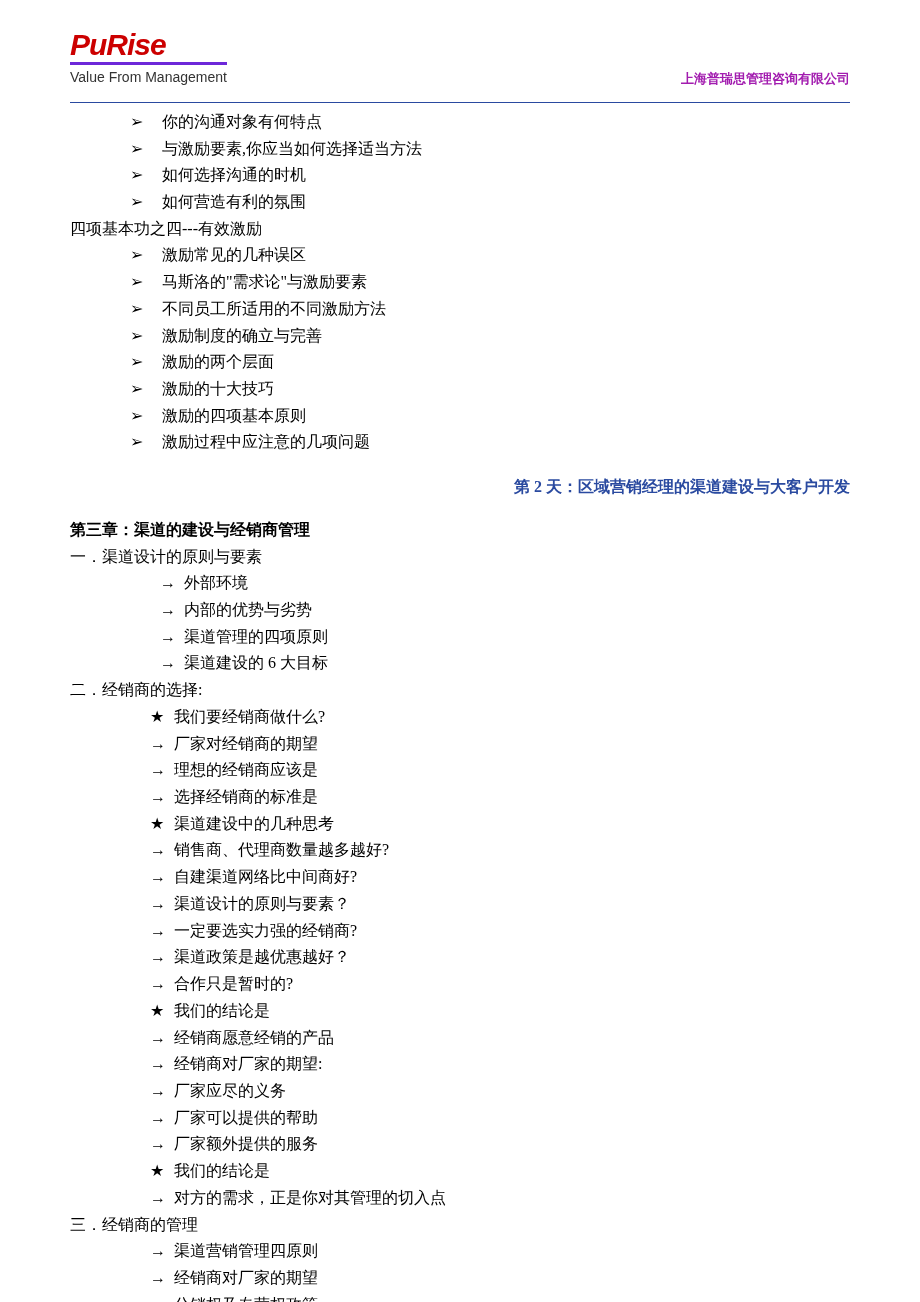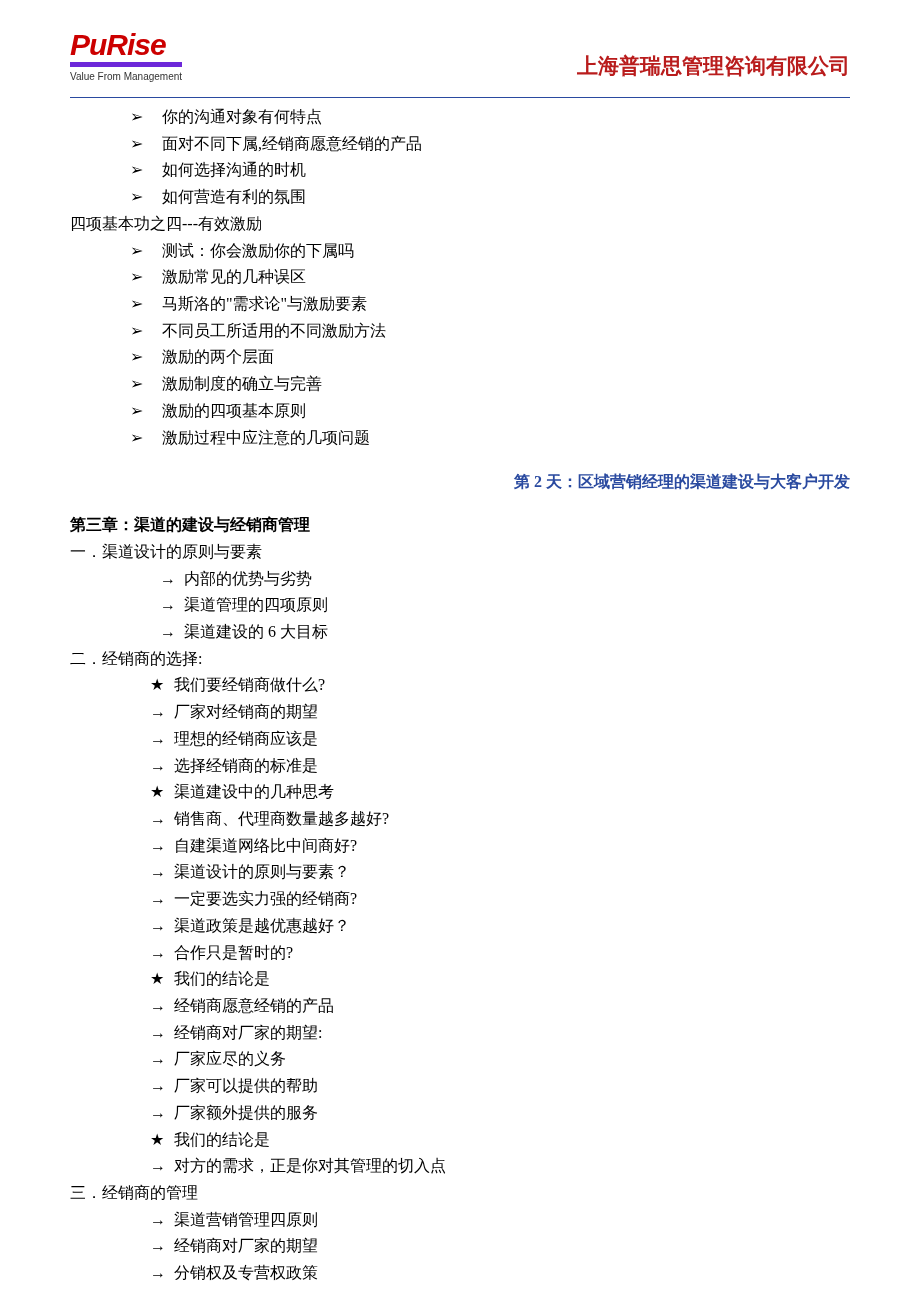--- a/index.html
+++ b/index.html
@@ -31,30 +31,30 @@
       font-family: Arial, sans-serif;
       font-weight: 900;
       font-size: 30px;
       color: #cc0000;
       font-style: italic;
       letter-spacing: -1px;
       line-height: 1;
     }
     .logo-tagline {
       font-family: Arial, sans-serif;
-      font-size: 10px;
+      font-size: 14px;
       color: #333;
-      border-top: 5px solid #6d28d9;
+      border-top: 3px solid #6d28d9;
       padding-top: 1px;
       margin-top: 2px;
     }
     .company {
       font-family: "KaiTi", "楷体", serif;
-      font-size: 21px;
-      color: #b91c1c;
+      font-size: 13px;
+      color: #a21caf;
       font-weight: bold;
     }
     .content {
       font-size: 16px;
       line-height: 1.67;
     }
     .bullet-line {
       padding-left: 60px;
     }
     .bullet-mark {
@@ -96,39 +96,40 @@
   <div class="logo">
     <div class="logo-text">PuRise</div>
     <div class="logo-tagline">Value From Management</div>
   </div>
   <div class="company">上海普瑞思管理咨询有限公司</div>
 </div>
 
 <div class="content">
 
   <div class="bullet-line"><span class="bullet-mark">➢</span><span>你的沟通对象有何特点</span></div>
-  <div class="bullet-line"><span class="bullet-mark">➢</span><span>面对不同下属,经销商愿意经销的产品</span></div>
+  <div class="bullet-line"><span class="bullet-mark">➢</span><span>与激励要素,你应当如何选择适当方法</span></div>
   <div class="bullet-line"><span class="bullet-mark">➢</span><span>如何选择沟通的时机</span></div>
   <div class="bullet-line"><span class="bullet-mark">➢</span><span>如何营造有利的氛围</span></div>
 
   <div class="plain-line">四项基本功之四---有效激励</div>
 
-  <div class="bullet-line"><span class="bullet-mark">➢</span><span>测试：你会激励你的下属吗</span></div>
   <div class="bullet-line"><span class="bullet-mark">➢</span><span>激励常见的几种误区</span></div>
   <div class="bullet-line"><span class="bullet-mark">➢</span><span>马斯洛的"需求论"与激励要素</span></div>
   <div class="bullet-line"><span class="bullet-mark">➢</span><span>不同员工所适用的不同激励方法</span></div>
+  <div class="bullet-line"><span class="bullet-mark">➢</span><span>激励制度的确立与完善</span></div>
   <div class="bullet-line"><span class="bullet-mark">➢</span><span>激励的两个层面</span></div>
-  <div class="bullet-line"><span class="bullet-mark">➢</span><span>激励制度的确立与完善</span></div>
+  <div class="bullet-line"><span class="bullet-mark">➢</span><span>激励的十大技巧</span></div>
   <div class="bullet-line"><span class="bullet-mark">➢</span><span>激励的四项基本原则</span></div>
   <div class="bullet-line"><span class="bullet-mark">➢</span><span>激励过程中应注意的几项问题</span></div>
 
   <div class="plain-line section-title-blue">第 2 天：区域营销经理的渠道建设与大客户开发</div>
   <div class="plain-line section-title-bold">第三章：渠道的建设与经销商管理</div>
   <div class="plain-line">一．渠道设计的原则与要素</div>
 
+  <div class="arrow-line"><span class="arrow-mark">→</span><span>外部环境</span></div>
   <div class="arrow-line"><span class="arrow-mark">→</span><span>内部的优势与劣势</span></div>
   <div class="arrow-line"><span class="arrow-mark">→</span><span>渠道管理的四项原则</span></div>
   <div class="arrow-line"><span class="arrow-mark">→</span><span>渠道建设的 6 大目标</span></div>
 
   <div class="plain-line">二．经销商的选择:</div>
 
   <div id="section2-container">
       <div class="star-line"><span class="star-mark">★</span><span>我们要经销商做什么?</span></div>
       <div class="star-line"><span class="arrow-mark">→</span><span>厂家对经销商的期望</span></div>
       <div class="star-line"><span class="arrow-mark">→</span><span>理想的经销商应该是</span></div>

